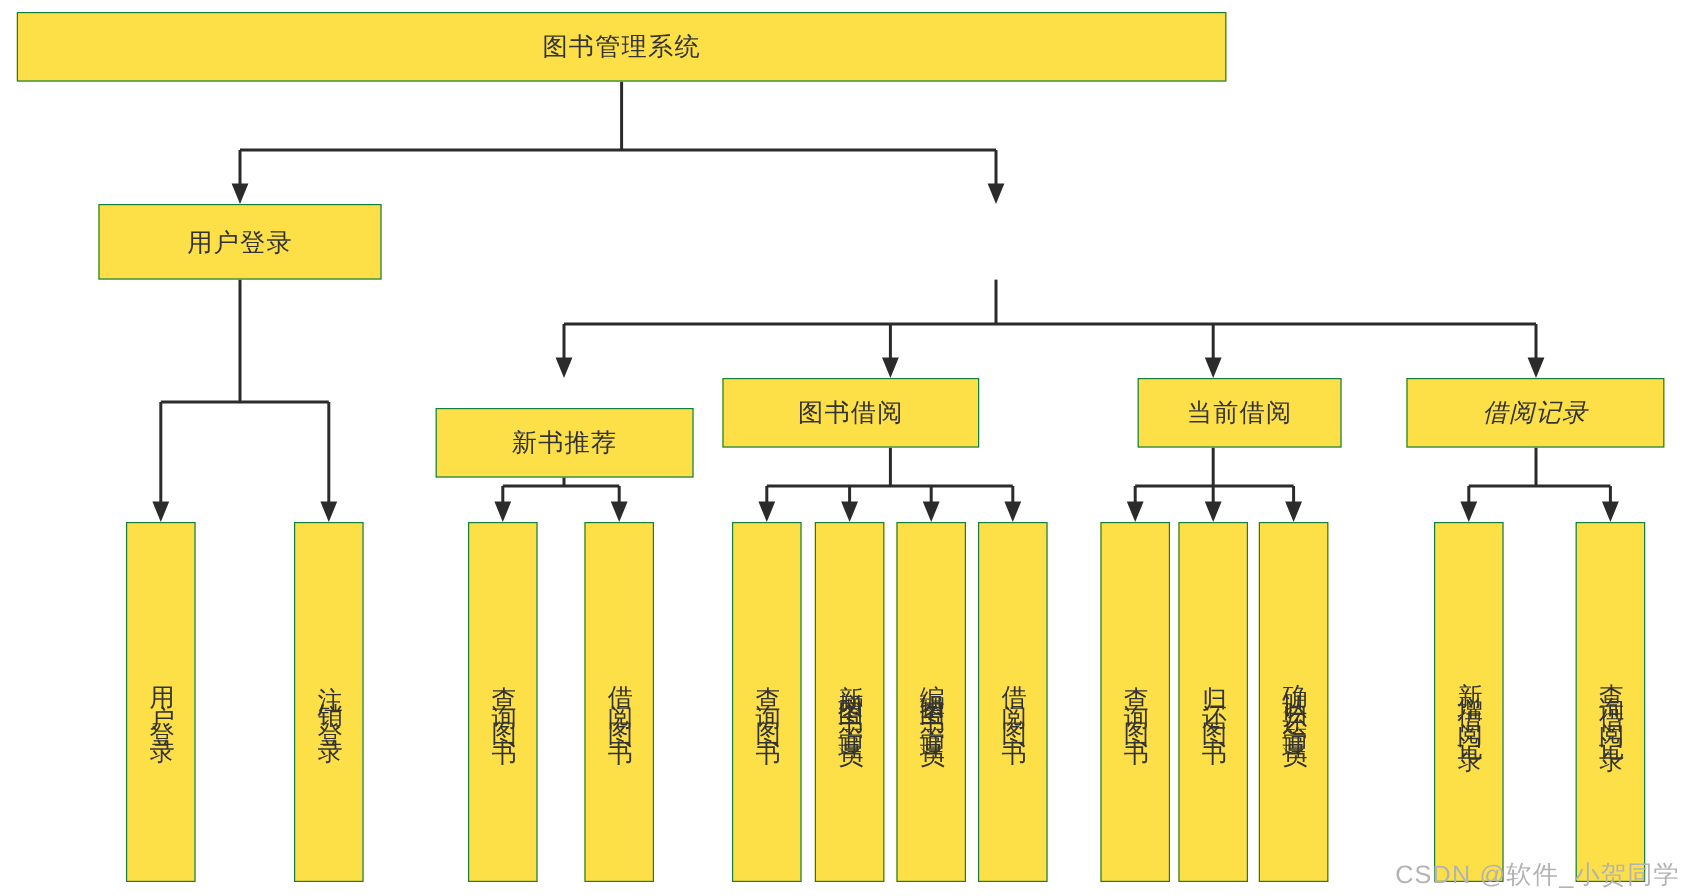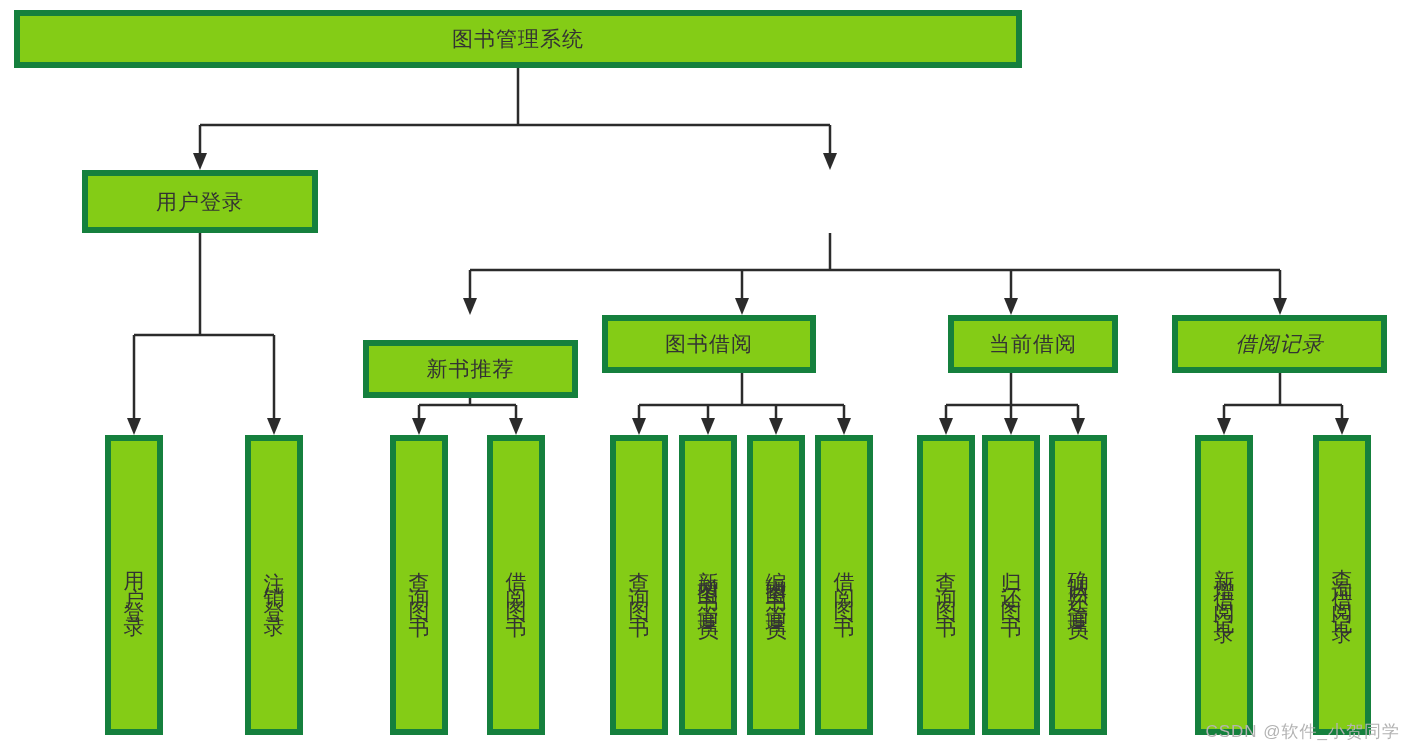--- a/index.html
+++ b/index.html
@@ -19,22 +19,22 @@
     position: absolute;
     left: 0;
     top: 0;
     width: 1405px;
     height: 747px;
     pointer-events: none;
   }
   .node {
     position: absolute;
     box-sizing: border-box;
-    border: 6px solid #15803d;
-    background: #84cc16;
+    border: 1px solid #15803d;
+    background: #fde047;
     display: flex;
     align-items: center;
     justify-content: center;
     color: #333333;
     font-size: 21px;
     letter-spacing: 1px;
     z-index: 2;
   }
   .node.root-box   { left: 14px;   top: 10px;  width: 1008px; height: 58px; }
   .node.lvl2-a     { left: 82px;   top: 170px; width: 236px;  height: 63px; }
@@ -69,21 +69,21 @@
   .leaf-8  { left: 815px;  }
   .leaf-9  { left: 917px;  }
   .leaf-10 { left: 982px;  }
   .leaf-11 { left: 1049px; }
   .leaf-12 { left: 1195px; }
   .leaf-13 { left: 1313px; }
   .watermark {
     position: absolute;
     right: 5px;
     bottom: 4px;
-    font-size: 17px;
+    font-size: 21px;
     color: #b3b3b3;
     letter-spacing: 1px;
     z-index: 5;
     white-space: nowrap;
   }
 </style>
 </head>
 <body>
 
 <div id="canvas">

